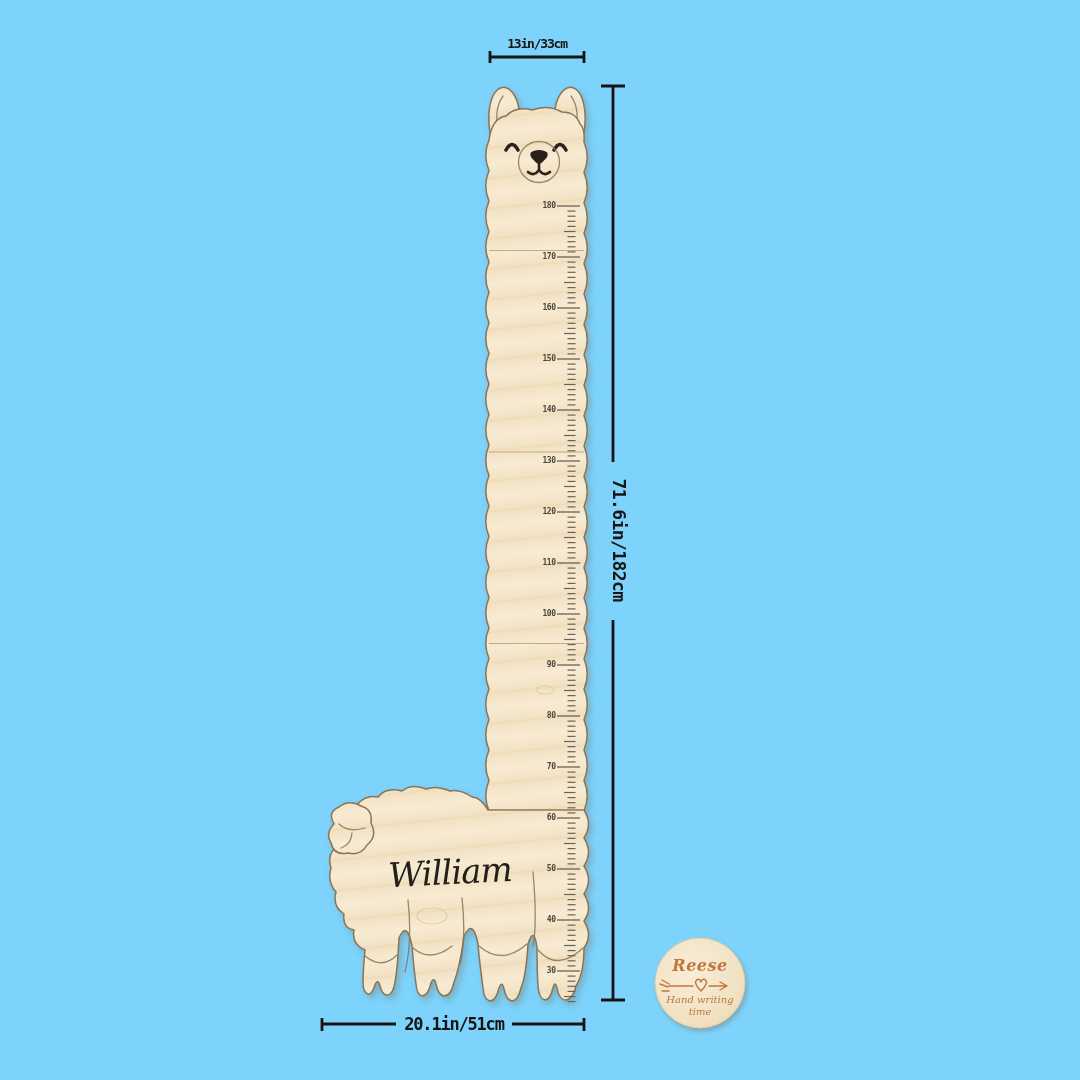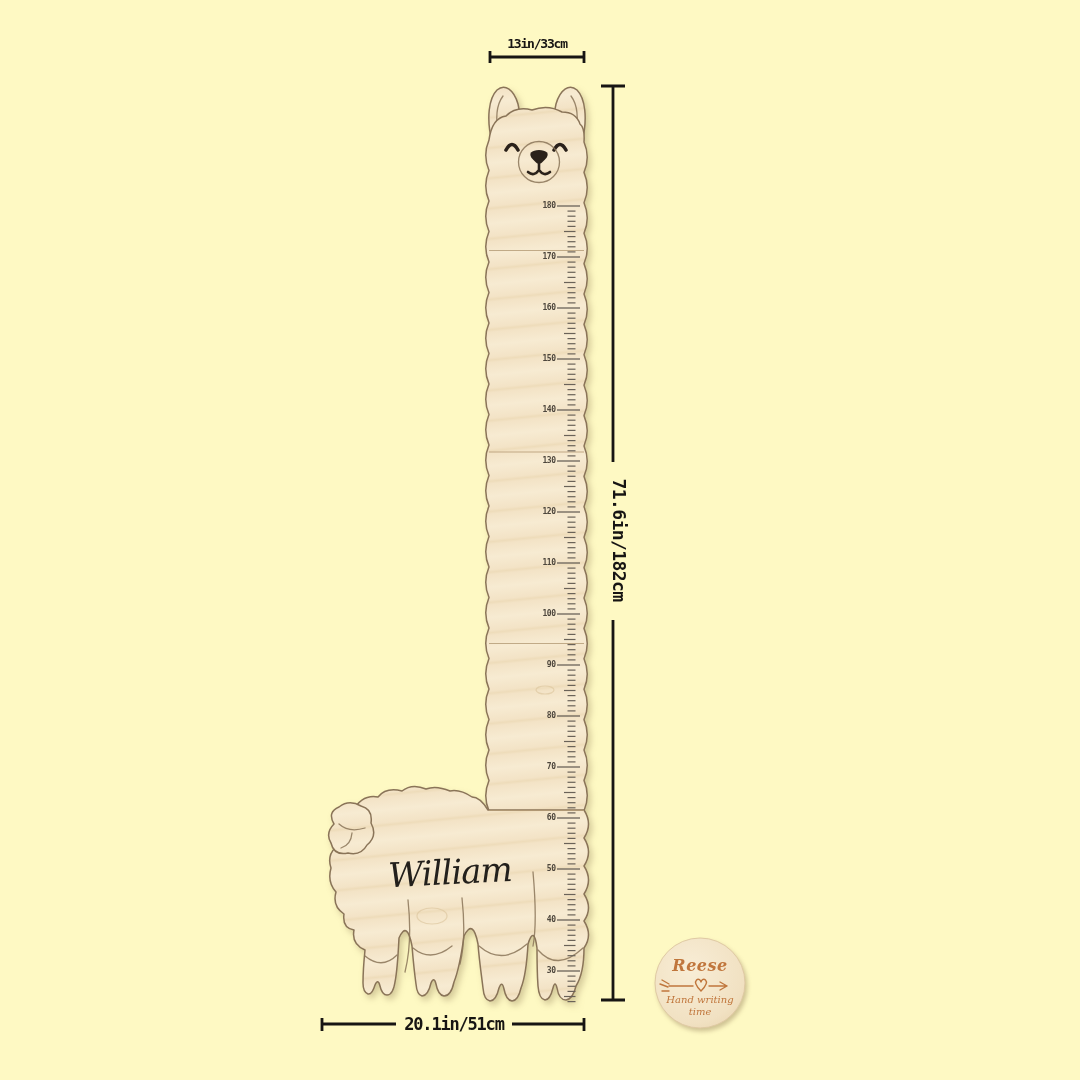--- a/index.html
+++ b/index.html
@@ -1,16 +1,16 @@
 <!DOCTYPE html>
 <html style="--wood: #f4e5c8; --outline: #8a7458; --ink: #23201c; --dimension: #171513; --ruler-mark: #4d463c; --badge-text: #c0763c;"><head>
 <meta charset="utf-8">
 <style>
   html,body{margin:0;padding:0;background:#ffffff;}
-  .canvas{position:relative;width:1080px;height:1080px;background:#fef9c3;overflow:hidden;}
+  .canvas{position:relative;width:1080px;height:1080px;background:#7dd3fc;overflow:hidden;}
   svg{position:absolute;inset:0;}
 
   .wood{fill:url(#woodGrad);stroke:var(--outline,#8a7458);stroke-width:1.5;stroke-linejoin:round;}
   .detail{fill:none;stroke:var(--outline,#8a7458);stroke-width:1.3;opacity:.85;stroke-linecap:round;}
   .seam{fill:none;stroke:#b39a74;stroke-width:1.2;opacity:.8;}
   .knot{fill:none;stroke:#dcc49c;stroke-width:1.2;opacity:.65;}
 
   .face-stroke{fill:none;stroke:#2a211a;stroke-width:3.6;stroke-linecap:round;}
   .face-fill{fill:#2a211a;stroke:none;}
   .mouth{fill:none;stroke:#2a211a;stroke-width:2.6;stroke-linecap:round;}

